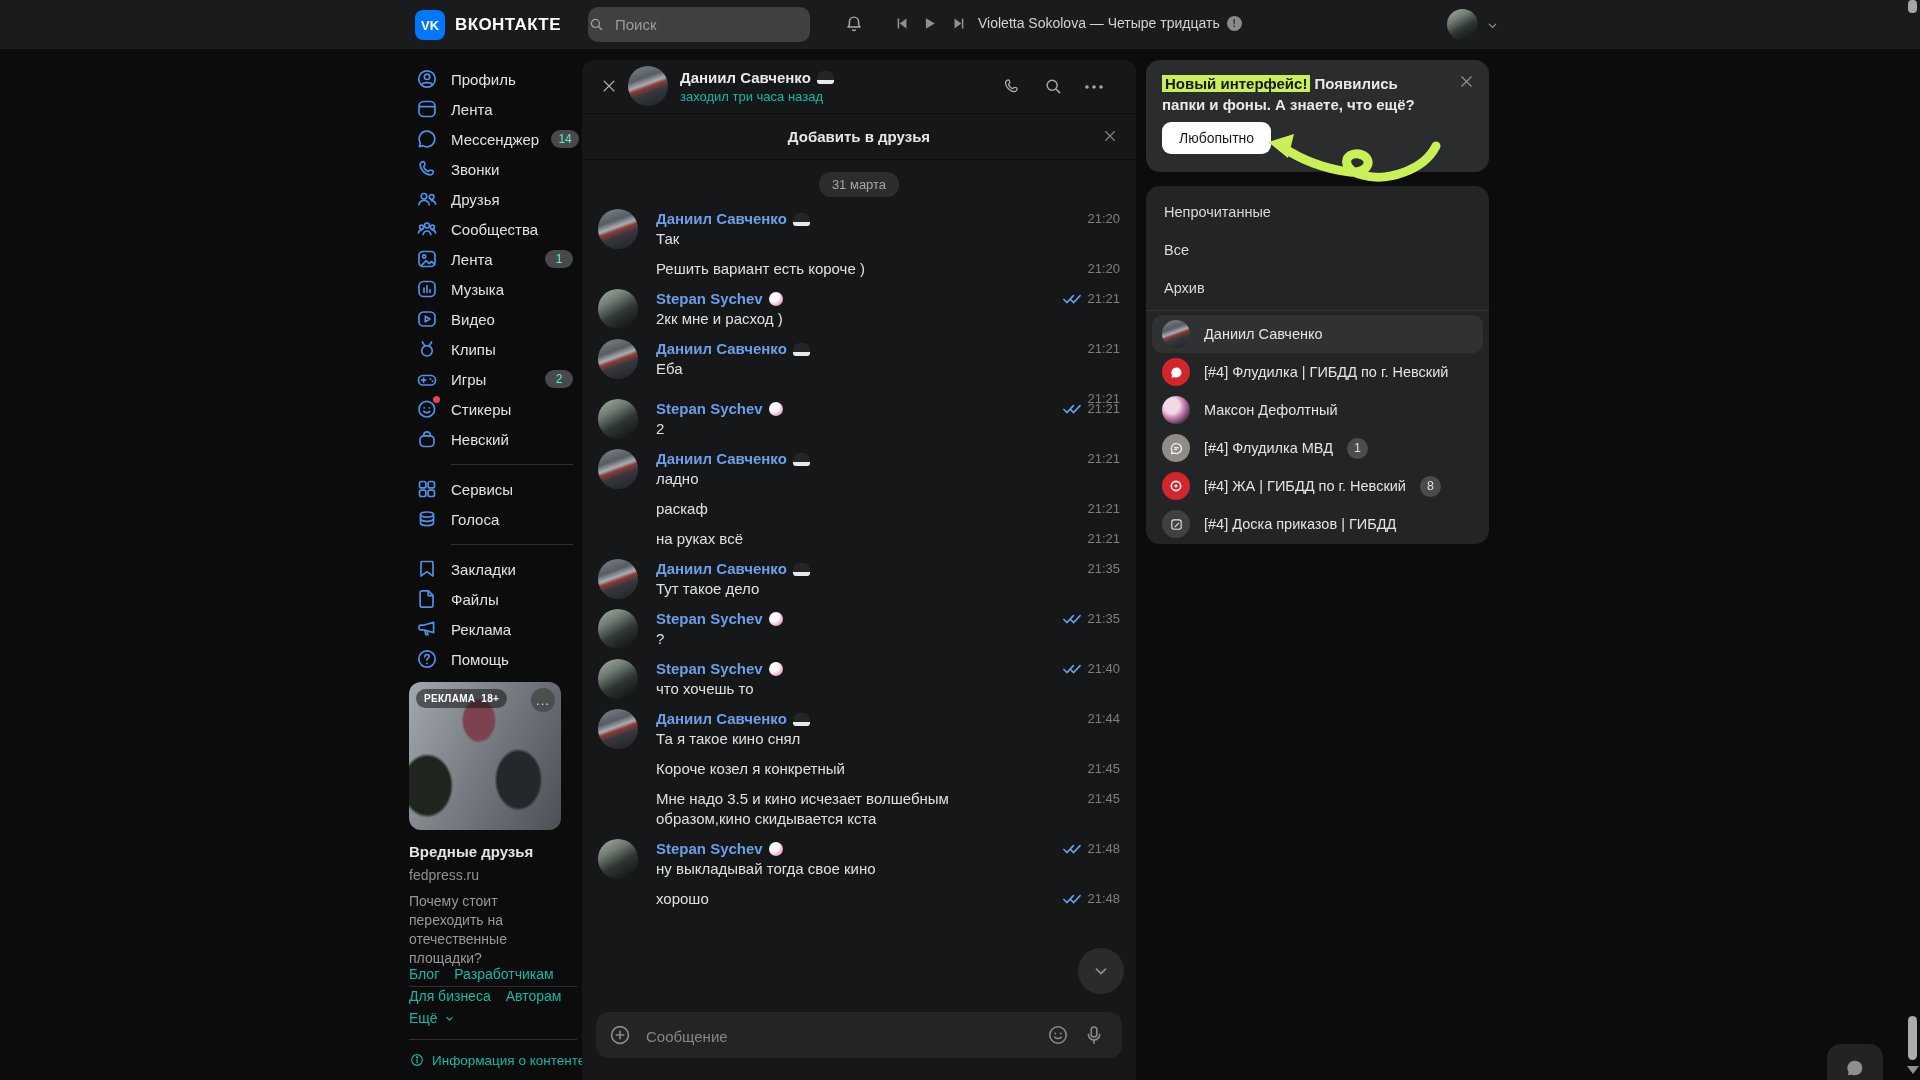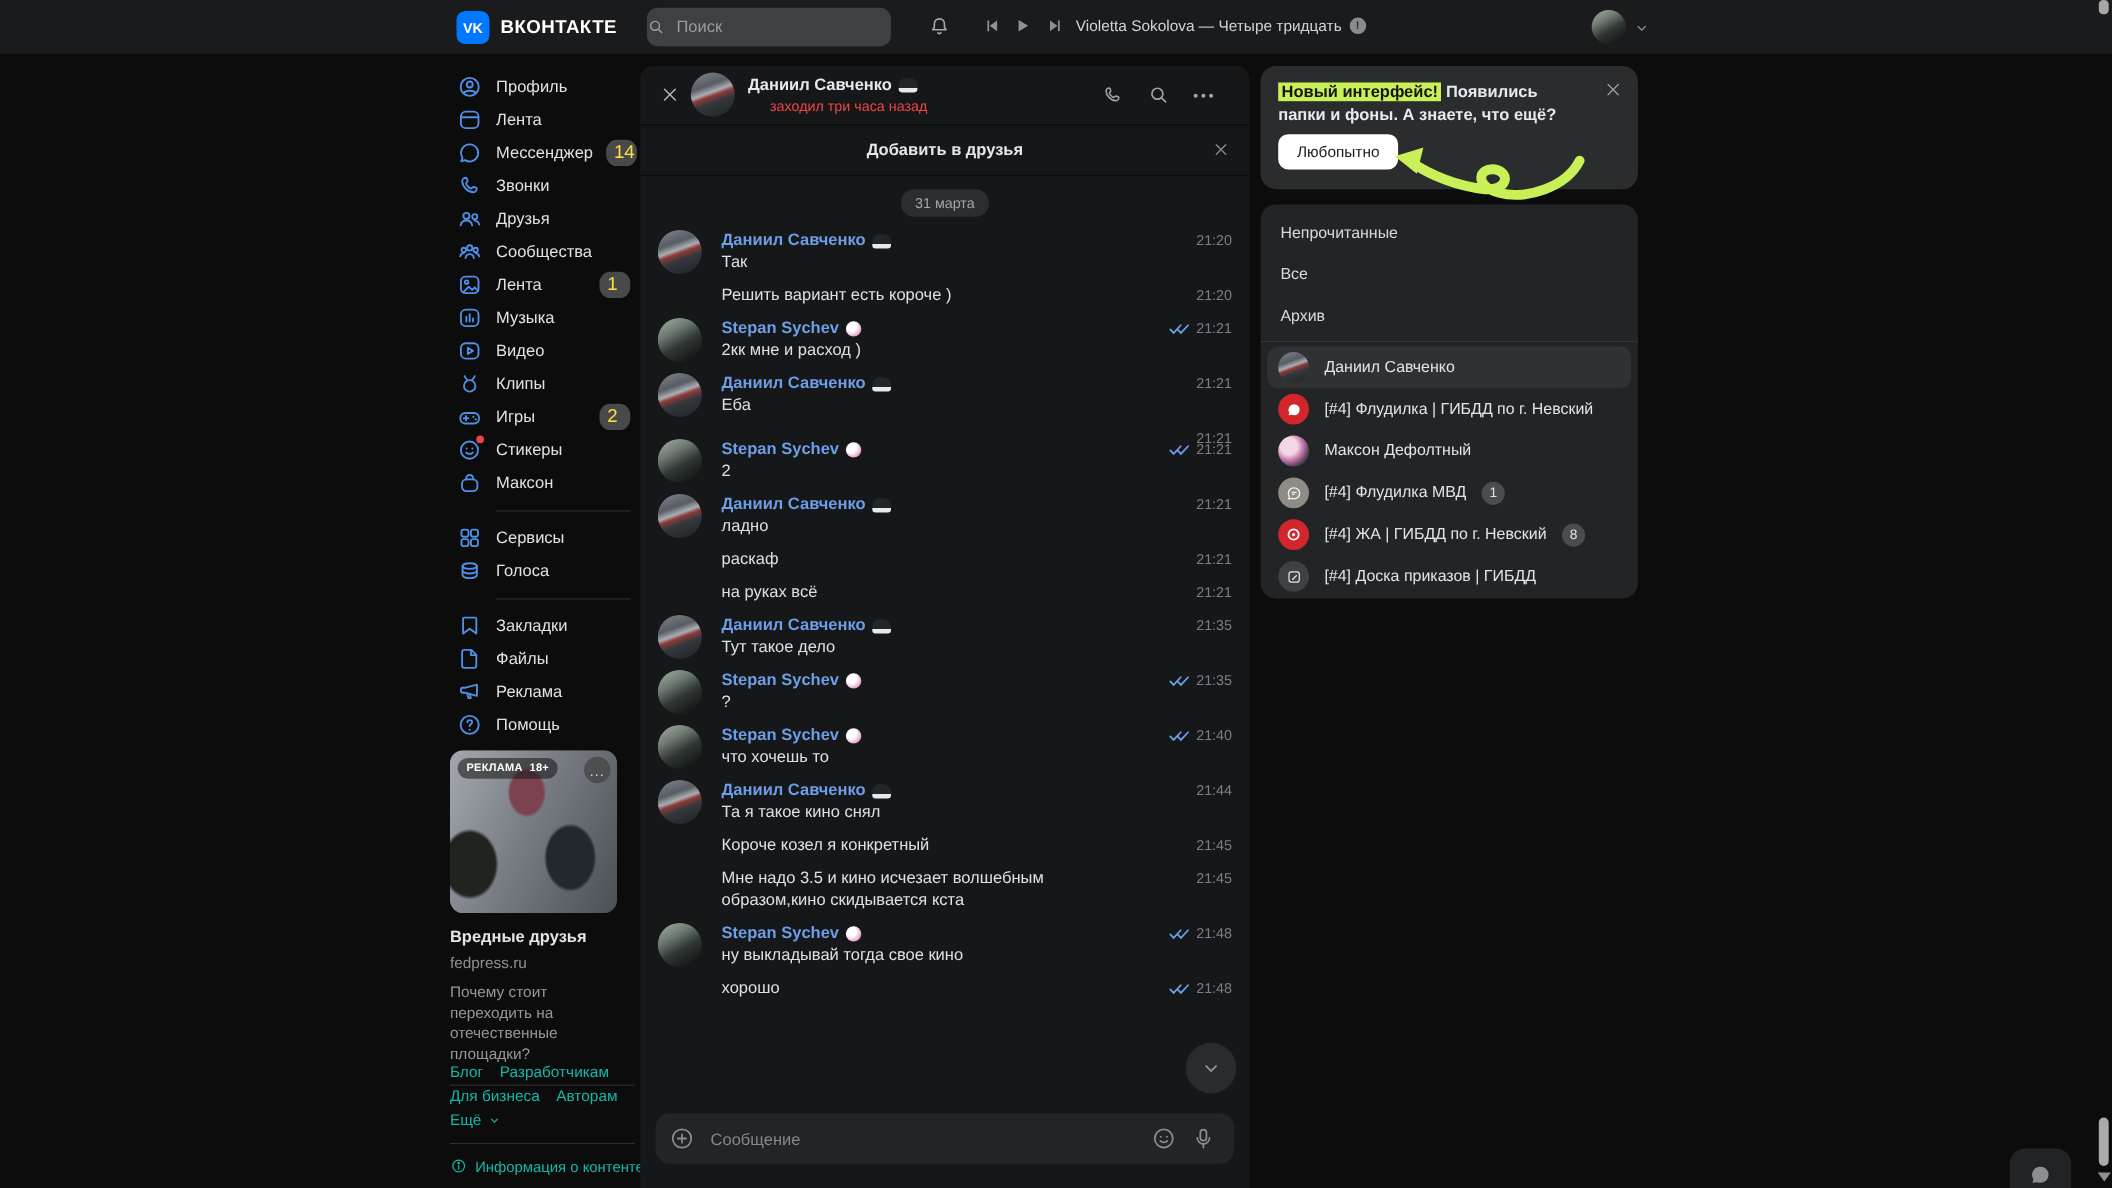--- a/index.html
+++ b/index.html
@@ -19,21 +19,21 @@
   #btn-prev{left:478px}#btn-play{left:506px}#btn-next{left:536px}
   #track{position:absolute;left:563px;top:15px;font-size:14px;color:#d2d3d5;display:flex;align-items:center;gap:7px;white-space:nowrap;}
   #track .excl{width:15px;height:15px;border-radius:50%;background:#8a8b8c;color:#2a2a2a;font-size:10px;font-weight:bold;display:flex;align-items:center;justify-content:center;}
   #top-avatar{position:absolute;left:1032px;top:9px;width:31px;height:31px;border-radius:50%;}
   #top-chev{position:absolute;left:1071px;top:19px;color:#8f9091;}
   
   #sidenav{position:absolute;left:415px;top:64px;width:158px;}
   .nav-row{height:30px;display:flex;align-items:center;gap:12px;cursor:pointer;}
   .nav-icon{width:24px;height:24px;color:#4f8fe5;flex:none;position:relative;}
   .nav-label{font-size:15px;color:#e0e2e5;}
-  .nav-badge{margin-left:auto;background:#48494b;color:#fde047;font-size:17px;min-width:14px;text-align:left;border-radius:10px;padding:2px 7px;}
+  .nav-badge{margin-left:auto;background:#48494b;color:#5eead4;font-size:12px;min-width:14px;text-align:center;border-radius:10px;padding:2px 7px;}
   .nav-dot{position:absolute;right:-1px;top:-1px;width:7px;height:7px;border-radius:50%;background:#eb4250;}
   .nav-div{height:1px;background:#2e2f31;margin:10px 0 9px 36px;}
   
   #ad{position:absolute;left:409px;top:682px;width:152px;}
   #ad-img{position:relative;width:152px;height:148px;border-radius:12px;overflow:hidden;
     background:
       radial-gradient(46px 60px at 72% 66%, #23282d 0 46%, transparent 52%),
       radial-gradient(34px 44px at 46% 26%, #7c4250 0 44%, transparent 52%),
       radial-gradient(50px 62px at 12% 70%, #20241f 0 46%, transparent 52%),
       linear-gradient(115deg,#a2a8ae 0%,#787e84 45%,#4a5056 100%);}
@@ -49,21 +49,21 @@
   .f-link{cursor:pointer;}
   #f-more{display:flex;align-items:center;gap:6px;cursor:pointer;}
   #f-div{height:1px;background:#2e2f31;margin:13px 0 12px;width:168px;}
   #f-info{display:flex;align-items:center;gap:7px;font-size:13.5px;}
   
   #chatcard{position:absolute;left:582px;top:60px;width:554px;height:1020px;background:#161718;border-radius:12px 12px 0 0;}
   #chead{position:absolute;top:0;left:0;right:0;height:53px;border-bottom:1px solid #0d0d0e;}
   #chead-close{position:absolute;left:18px;top:17px;color:#b4b5b7;cursor:pointer;}
   #chead-av{position:absolute;left:46px;top:6px;width:40px;height:40px;border-radius:50%;}
   #chead-name{position:absolute;left:98px;top:9px;font-size:15px;font-weight:bold;color:#e8e9eb;display:flex;align-items:center;gap:6px;}
-  #chead-status{position:absolute;left:98px;top:29px;font-size:13px;color:#ef4444;margin-left:20px;}
+  #chead-status{position:absolute;left:98px;top:29px;font-size:13px;color:#14b8a6;}
   .chead-ic{position:absolute;top:16px;color:#a5a6a8;cursor:pointer;}
   #ic-call{right:114px}#ic-search{right:72px}#ic-dots{right:32px;top:24px}
   #afriend{position:absolute;top:54px;left:0;right:0;height:45px;border-bottom:1px solid #0d0d0e;}
   #afriend-label{text-align:center;line-height:45px;font-size:15px;font-weight:bold;color:#e6e7e9;cursor:pointer;}
   #afriend-close{position:absolute;right:18px;top:14px;color:#909193;cursor:pointer;}
   #msgs{position:absolute;top:100px;left:16px;right:16px;bottom:92px;overflow:hidden;}
   #datechip{width:fit-content;margin:12px auto 4px;background:#2c2d2e;color:#a5a6a8;font-size:13px;border-radius:12px;padding:5px 13px;}
   .msg{position:relative;padding:8px 0 2px;}
   .msg .av{position:absolute;left:0;top:8px;width:40px;height:40px;border-radius:50%;}
   .msg .body{margin-left:58px;padding-right:86px;}
@@ -287,21 +287,21 @@
         </span>
         <span class="nav-label">Стикеры</span>
       </div>
       <div class="nav-row">
         <span class="nav-icon">
           <svg width="24" height="24" viewBox="0 0 24 24" fill="none" stroke="currentColor" stroke-width="1.7" stroke-linecap="round" stroke-linejoin="round">
             <path d="M8.8 8.8V8a3.2 3.2 0 0 1 6.4 0v.8"></path>
             <rect x="5" y="8.8" width="14" height="10.7" rx="4"></rect>
           </svg>
         </span>
-        <span class="nav-label">Максон</span>
+        <span class="nav-label">Невский</span>
       </div>
       <div class="nav-div"></div>
       <div class="nav-row">
         <span class="nav-icon">
           <svg width="24" height="24" viewBox="0 0 24 24" fill="none" stroke="currentColor" stroke-width="1.7" stroke-linecap="round" stroke-linejoin="round">
             <rect x="4.5" y="4.5" width="6.4" height="6.4" rx="2"></rect>
             <rect x="13.1" y="4.5" width="6.4" height="6.4" rx="2"></rect>
             <rect x="4.5" y="13.1" width="6.4" height="6.4" rx="2"></rect>
             <rect x="13.1" y="13.1" width="6.4" height="6.4" rx="2"></rect>
           </svg>

